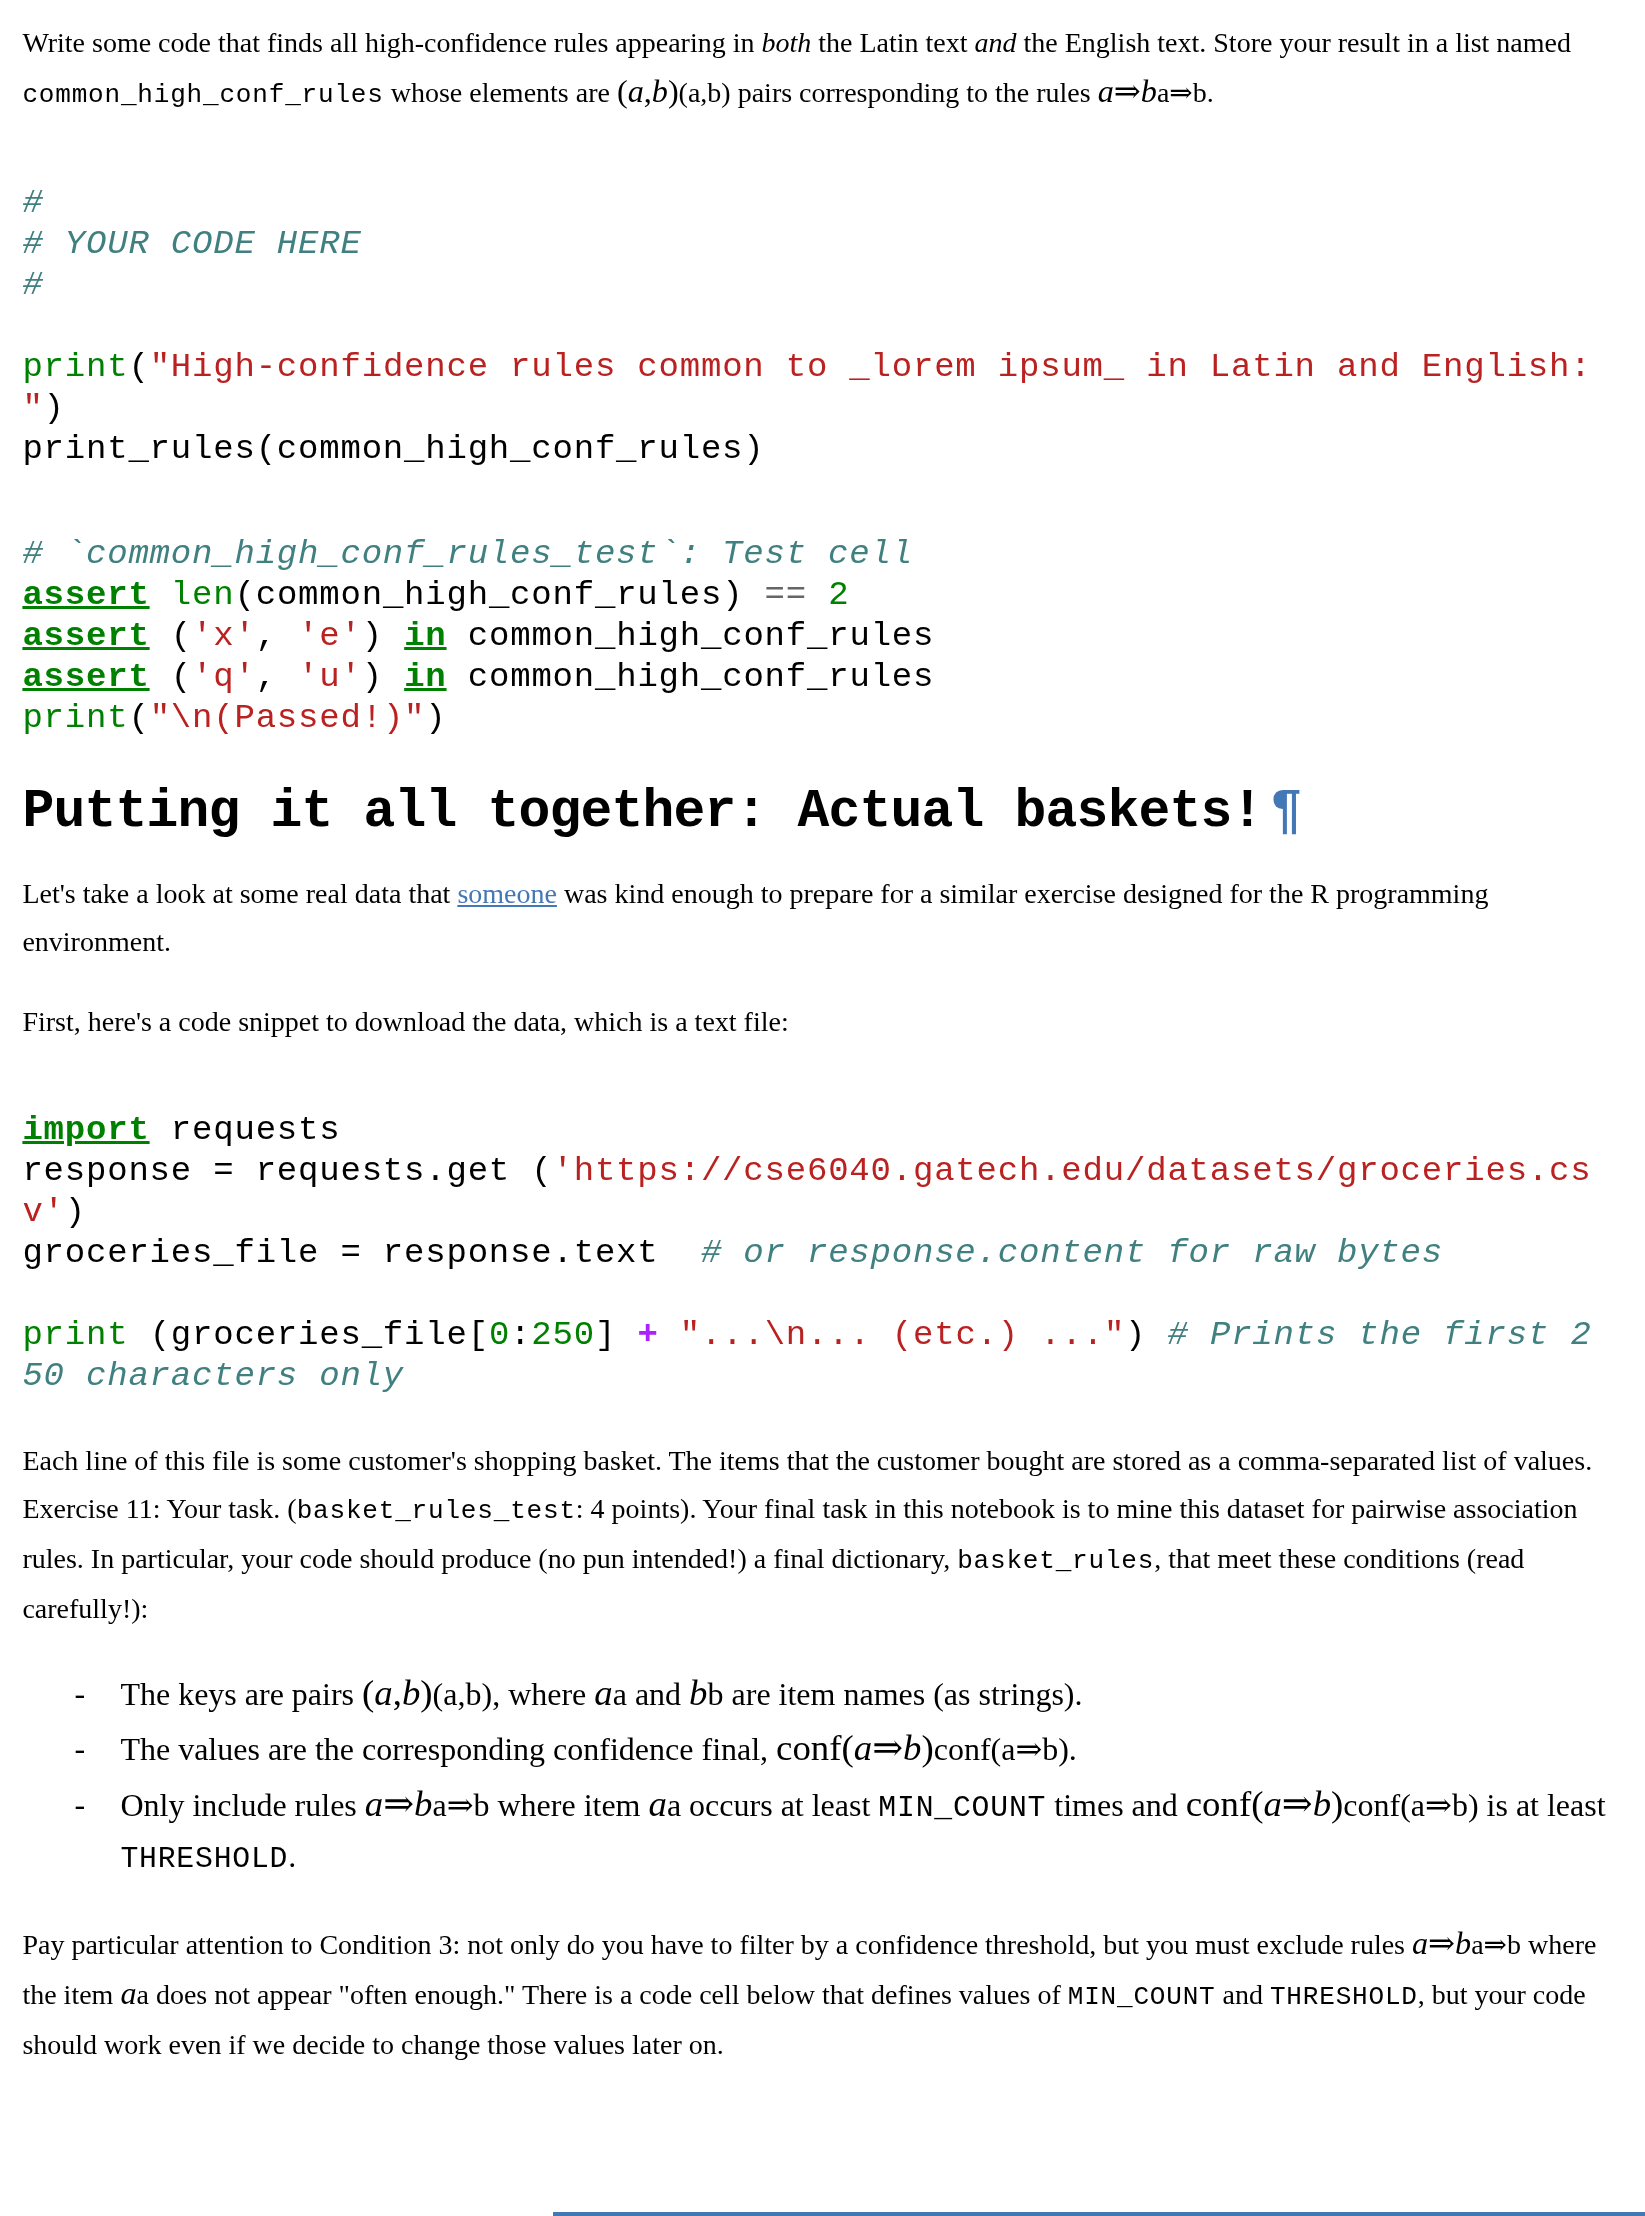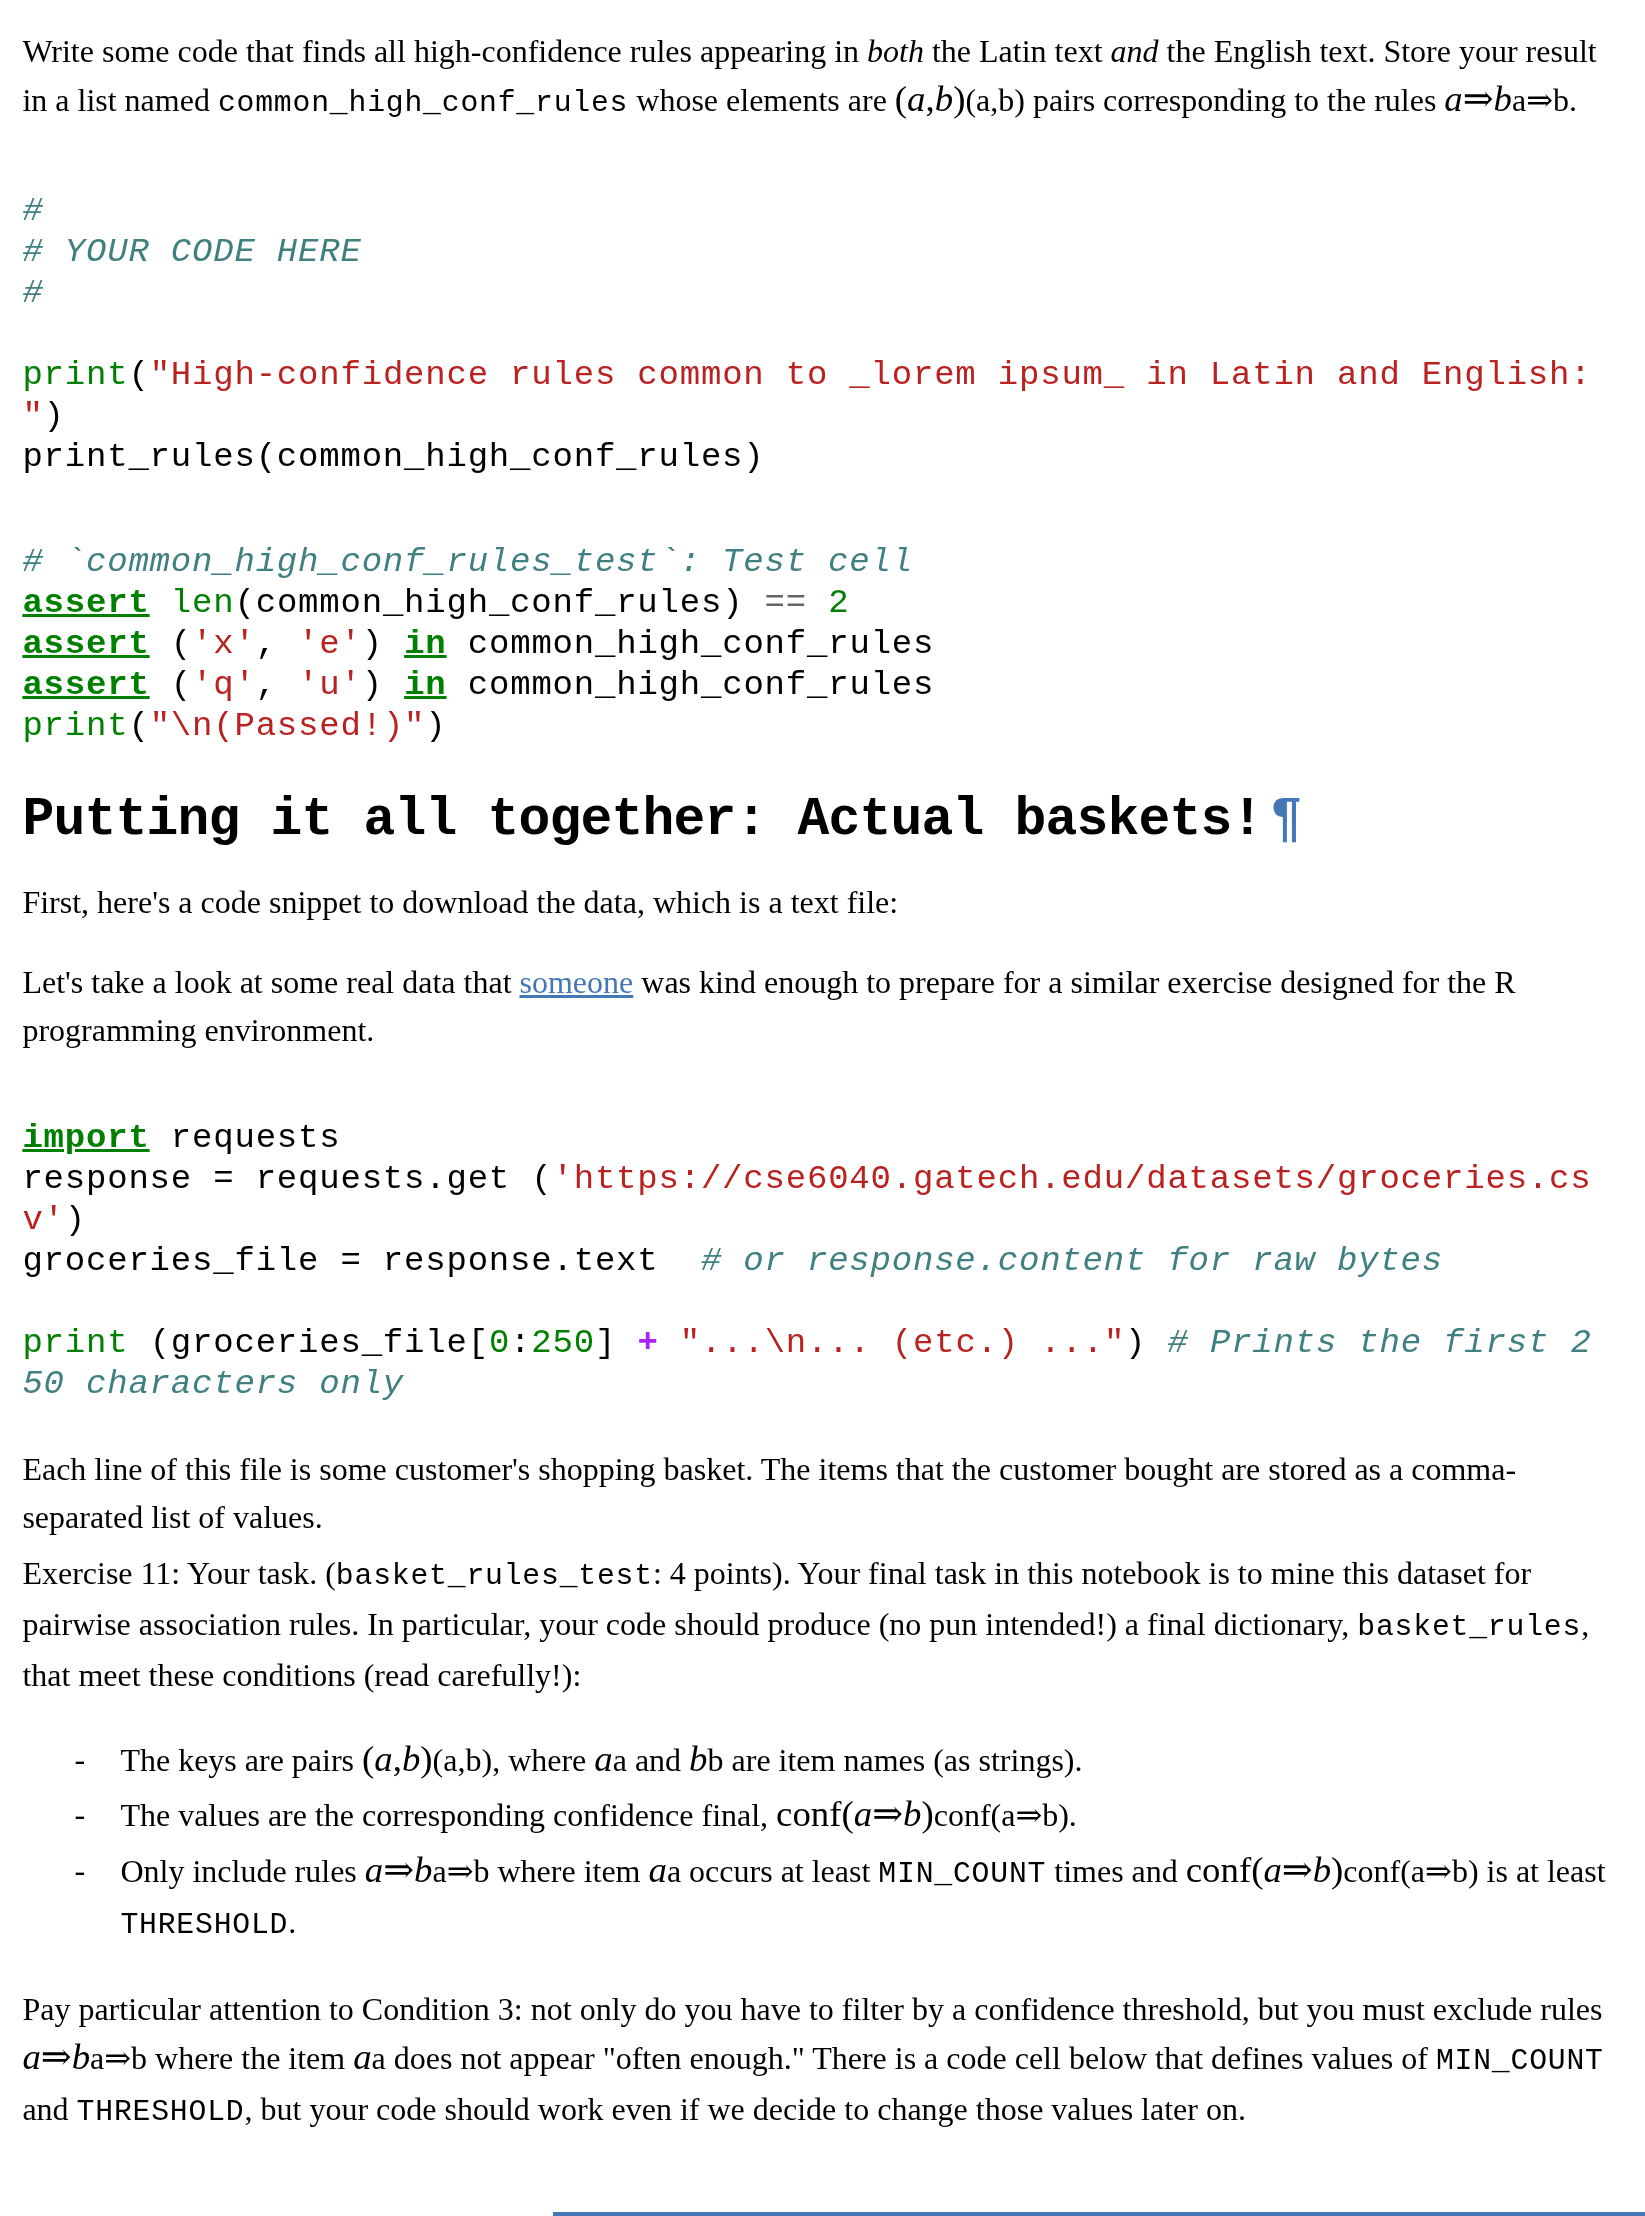--- a/index.html
+++ b/index.html
@@ -8,21 +8,21 @@
     --string:#BA2121; --number:#008000; --op:#AA22FF; --op2:#666666;
   }
   html,body{margin:0;padding:0;background:#ffffff;}
   .page{
     width:1646px;height:2216px;box-sizing:border-box;position:relative;
     background:#ffffff;overflow:hidden;
     padding:19px 34px 0 22.4px;
     color:var(--text);
     font-family:"Liberation Serif","DejaVu Serif",serif;
   }
-  p{font-size:32px;line-height:48px;margin:8px 0 32px 0;}
+  p{font-size:28px;line-height:48px;margin:0 0 32px 0;}
   p.tight{margin-bottom:0;}
   h1{
     font-size:53px;line-height:67px;font-weight:bold;margin:27px 0 24px 0;
     font-family:Liberation Mono, monospace;letter-spacing:-0.8px;
   }
   .pilcrow{color:var(--link);text-decoration:none;margin-left:8px;font-weight:bold;}
   pre{
     margin:64px 0 40px 0;
     font-family:"Liberation Mono","DejaVu Sans Mono",monospace;
     font-size:34px;line-height:41px;letter-spacing:0.8px;white-space:pre;
@@ -49,22 +49,22 @@
   .bottom-divider{position:absolute;left:553px;right:0;bottom:0;height:4px;background:var(--accent);}
 </style>
 </head>
 <body>
 
 <div class="page" id="doc">
     <p><span class="run-plain">Write some code that finds all high-confidence rules appearing in </span><span class="run-italic">both</span><span class="run-plain"> the Latin text </span><span class="run-italic">and</span><span class="run-plain"> the English text. Store your result in a list named </span><span class="run-code">common_high_conf_rules</span><span class="run-plain"> whose elements are </span><span class="run-mathrm">(</span><span class="run-math">a</span><span class="run-mathrm">,</span><span class="run-math">b</span><span class="run-mathrm">)</span><span class="run-plain">(a,b)</span><span class="run-plain"> pairs corresponding to the rules </span><span class="run-math">a</span><span class="run-mathrm">⇒</span><span class="run-math">b</span><span class="run-plain">a⇒b</span><span class="run-plain">.</span></p>
     <pre><div class="cl"><span class="tk-com">#</span></div><div class="cl"><span class="tk-com"># YOUR CODE HERE</span></div><div class="cl"><span class="tk-com">#</span></div><div class="cl">&nbsp;</div><div class="cl"><span class="tk-bi">print</span><span class="tk-p">(</span><span class="tk-str">"High-confidence rules common to _lorem ipsum_ in Latin and English:</span></div><div class="cl"><span class="tk-str">"</span><span class="tk-p">)</span></div><div class="cl"><span class="tk-p">print_rules(common_high_conf_rules)</span></div></pre>
     <pre><div class="cl"><span class="tk-com"># `common_high_conf_rules_test`: Test cell</span></div><div class="cl"><span class="tk-kw">assert</span><span class="tk-p"> </span><span class="tk-bi">len</span><span class="tk-p">(common_high_conf_rules) </span><span class="tk-op2">==</span><span class="tk-p"> </span><span class="tk-num">2</span></div><div class="cl"><span class="tk-kw">assert</span><span class="tk-p"> (</span><span class="tk-str">'x'</span><span class="tk-p">, </span><span class="tk-str">'e'</span><span class="tk-p">) </span><span class="tk-kw">in</span><span class="tk-p"> common_high_conf_rules</span></div><div class="cl"><span class="tk-kw">assert</span><span class="tk-p"> (</span><span class="tk-str">'q'</span><span class="tk-p">, </span><span class="tk-str">'u'</span><span class="tk-p">) </span><span class="tk-kw">in</span><span class="tk-p"> common_high_conf_rules</span></div><div class="cl"><span class="tk-bi">print</span><span class="tk-p">(</span><span class="tk-str">"\n(Passed!)"</span><span class="tk-p">)</span></div></pre>
     <h1><span class="run-plain">Putting it all together: Actual baskets!</span><a href="#" class="pilcrow">¶</a></h1>
+    <p><span class="run-plain">Let's take a look at some real data that </span><a href="#" class="run-link">someone</a><span class="run-plain"> was kind enough to prepare for a similar exercise designed for the R programming environment.</span></p>
     <p><span class="run-plain">First, here's a code snippet to download the data, which is a text file:</span></p>
-    <p><span class="run-plain">Let's take a look at some real data that </span><a href="#" class="run-link">someone</a><span class="run-plain"> was kind enough to prepare for a similar exercise designed for the R programming environment.</span></p>
     <pre><div class="cl"><span class="tk-kw">import</span><span class="tk-p"> requests</span></div><div class="cl"><span class="tk-p">response = requests.get (</span><span class="tk-str">'https://cse6040.gatech.edu/datasets/groceries.cs</span></div><div class="cl"><span class="tk-str">v'</span><span class="tk-p">)</span></div><div class="cl"><span class="tk-p">groceries_file = response.text  </span><span class="tk-com"># or response.content for raw bytes</span></div><div class="cl">&nbsp;</div><div class="cl"><span class="tk-bi">print</span><span class="tk-p"> (groceries_file[</span><span class="tk-num">0</span><span class="tk-p">:</span><span class="tk-num">250</span><span class="tk-p">] </span><span class="tk-op">+</span><span class="tk-p"> </span><span class="tk-str">"...\n... (etc.) ..."</span><span class="tk-p">) </span><span class="tk-com"># Prints the first 2</span></div><div class="cl"><span class="tk-com">50 characters only</span></div></pre>
     <p class="tight"><span class="run-plain">Each line of this file is some customer's shopping basket. The items that the customer bought are stored as a comma-separated list of values.</span></p>
     <p class="tight"><span class="run-bold">Exercise 11: Your task.</span><span class="run-plain"> (</span><span class="run-code">basket_rules_test</span><span class="run-plain">: 4 points). Your final task in this notebook is to mine this dataset for pairwise association rules. In particular, your code should produce (no pun intended!) a final dictionary, </span><span class="run-code">basket_rules</span><span class="run-plain">, that meet these conditions (read carefully!):</span></p>
     <ul>
       <li><span class="li-marker">-</span><span class="run-plain">The keys are pairs </span><span class="run-mathrm">(</span><span class="run-math">a</span><span class="run-mathrm">,</span><span class="run-math">b</span><span class="run-mathrm">)</span><span class="run-plain">(a,b)</span><span class="run-plain">, where </span><span class="run-math">a</span><span class="run-plain">a</span><span class="run-plain"> and </span><span class="run-math">b</span><span class="run-plain">b</span><span class="run-plain"> are item names (as strings).</span></li>
       <li><span class="li-marker">-</span><span class="run-plain">The values are the corresponding confidence final, </span><span class="run-mathrm">conf(</span><span class="run-math">a</span><span class="run-mathrm">⇒</span><span class="run-math">b</span><span class="run-mathrm">)</span><span class="run-plain">conf(a⇒b)</span><span class="run-plain">.</span></li>
       <li><span class="li-marker">-</span><span class="run-plain">Only include rules </span><span class="run-math">a</span><span class="run-mathrm">⇒</span><span class="run-math">b</span><span class="run-plain">a⇒b</span><span class="run-plain"> where item </span><span class="run-math">a</span><span class="run-plain">a</span><span class="run-plain"> occurs at least </span><span class="run-code">MIN_COUNT</span><span class="run-plain"> times and </span><span class="run-mathrm">conf(</span><span class="run-math">a</span><span class="run-mathrm">⇒</span><span class="run-math">b</span><span class="run-mathrm">)</span><span class="run-plain">conf(a⇒b)</span><span class="run-plain"> is at least </span><span class="run-code">THRESHOLD</span><span class="run-plain">.</span></li>
     </ul>
     <p><span class="run-plain">Pay particular attention to Condition 3: not only do you have to filter by a confidence threshold, but you must exclude rules </span><span class="run-math">a</span><span class="run-mathrm">⇒</span><span class="run-math">b</span><span class="run-plain">a⇒b</span><span class="run-plain"> where the item </span><span class="run-math">a</span><span class="run-plain">a</span><span class="run-plain"> does not appear "often enough." There is a code cell below that defines values of </span><span class="run-code">MIN_COUNT</span><span class="run-plain"> and </span><span class="run-code">THRESHOLD</span><span class="run-plain">, but your code should work even if we decide to change those values later on.</span></p>
     <div class="bottom-divider"></div>

